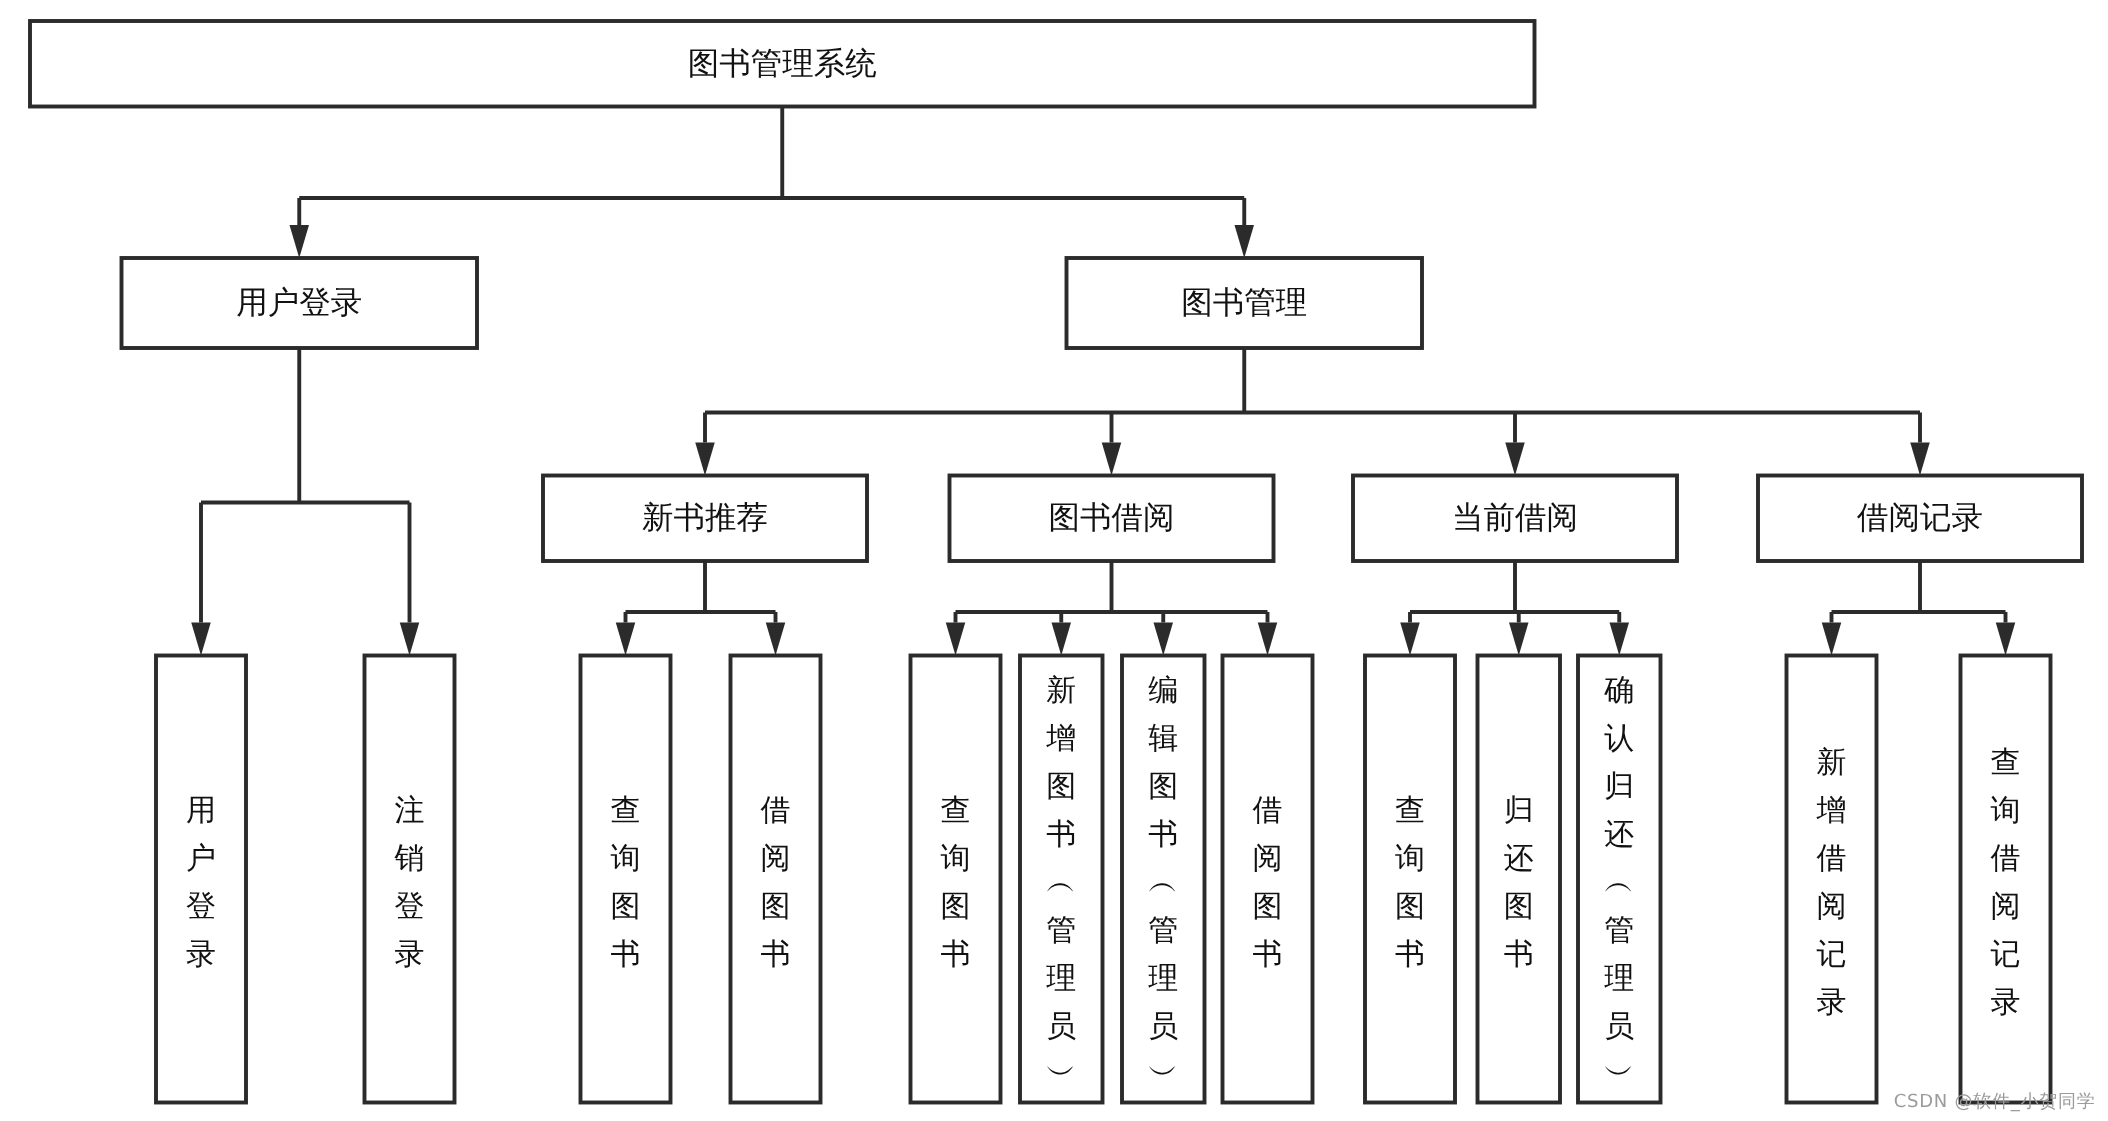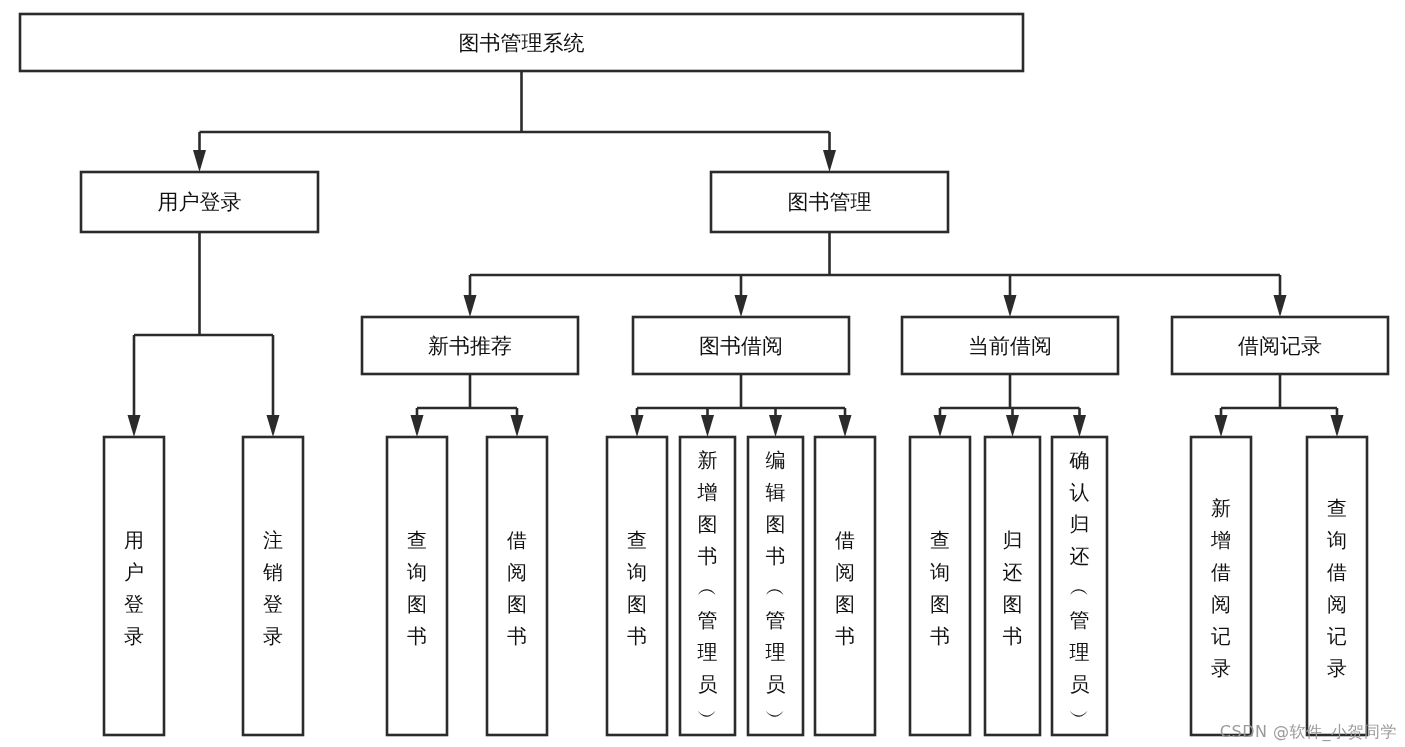--- a/index.html
+++ b/index.html
@@ -56,21 +56,21 @@
     fill: #111111;
     font-family: "DejaVu Sans", "Liberation Sans", sans-serif;
     font-size: 20px;
     text-anchor: middle;
   }
   .watermark {
     position: absolute;
     right: 8px;
     bottom: 4px;
     font-family: "DejaVu Sans", "Liberation Sans", sans-serif;
-    font-size: 16px;
+    font-size: 12px;
     color: #9b9b9b;
     letter-spacing: 0.5px;
     white-space: nowrap;
     user-select: none;
   }
 </style>
 </head>
 <body>
 
 <div id="diagram-root">

